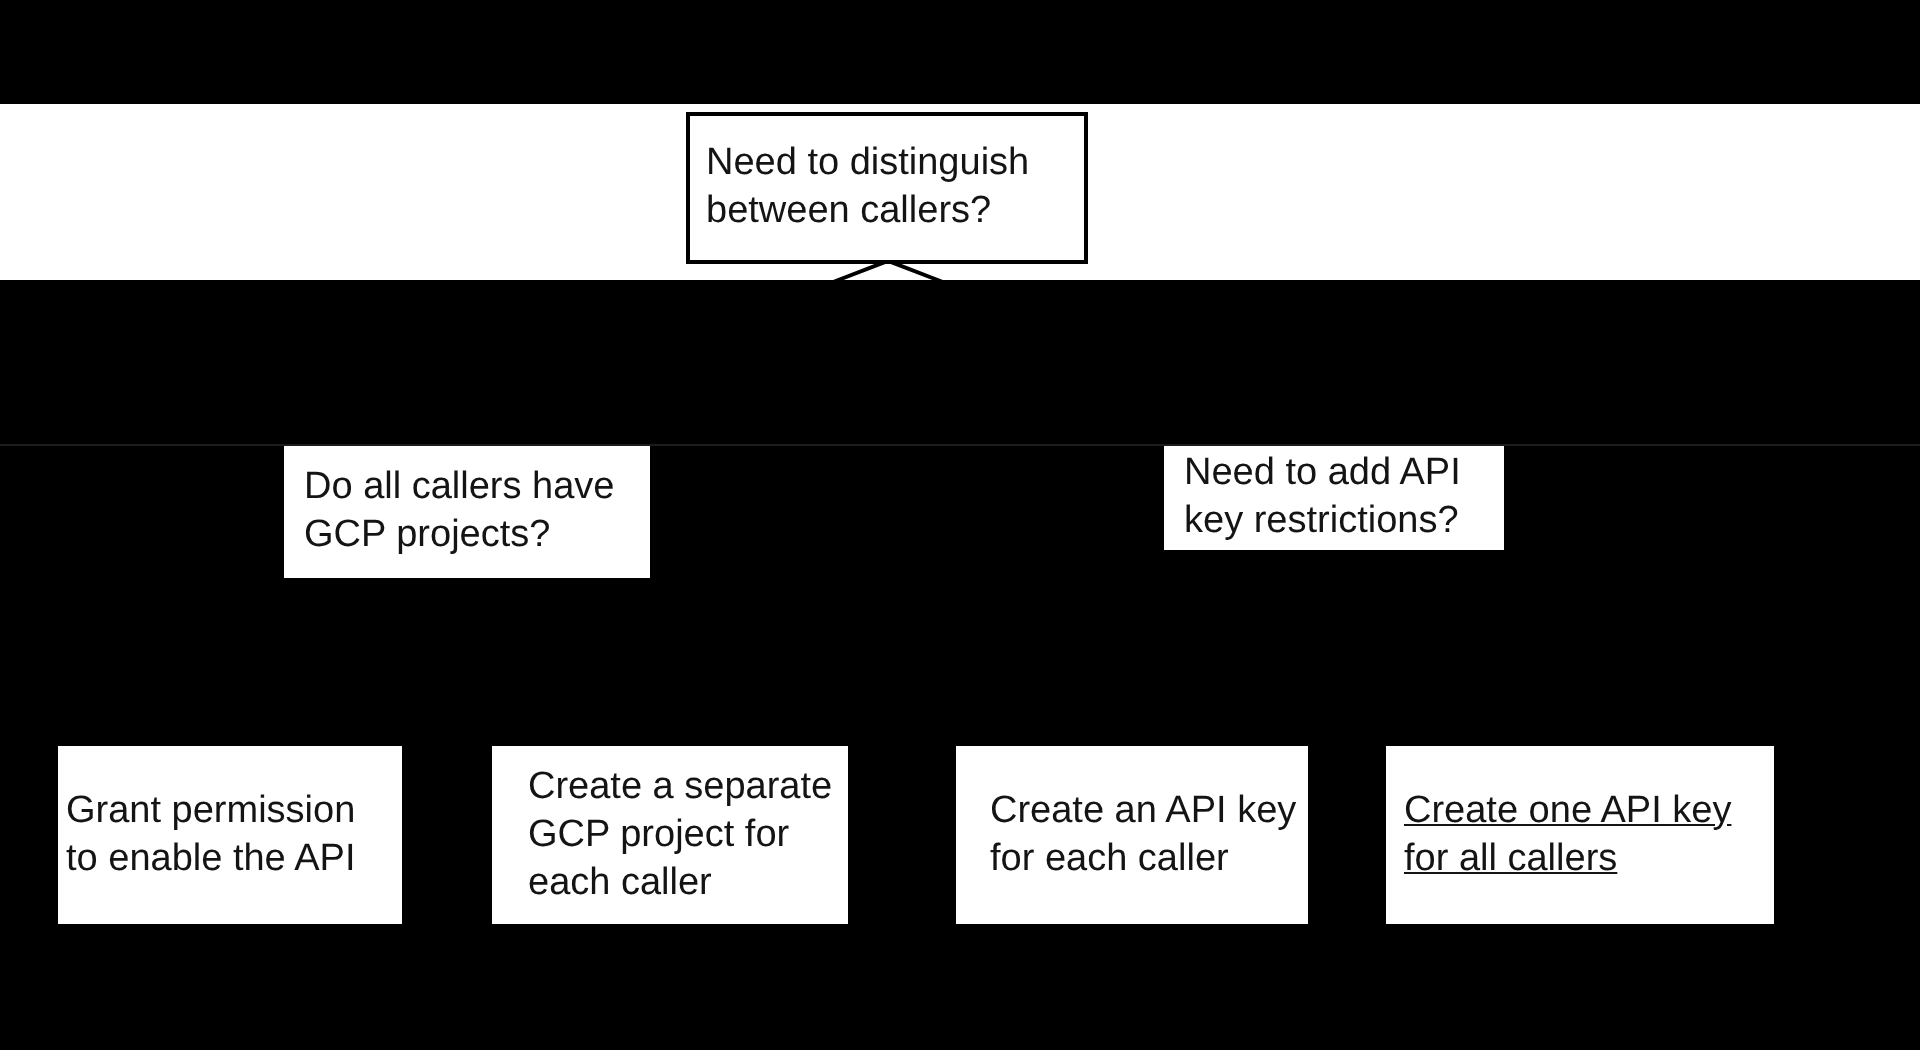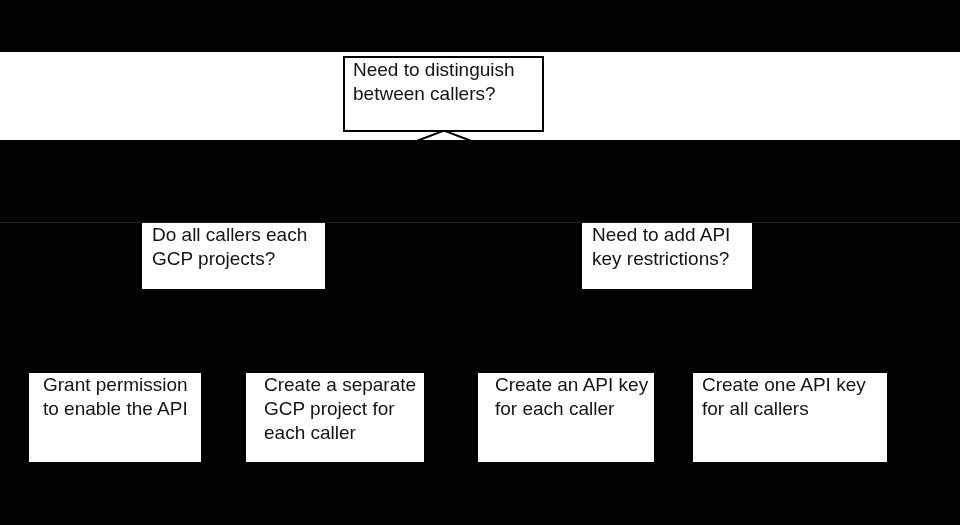--- a/index.html
+++ b/index.html
@@ -33,20 +33,21 @@
   }
   .node {
     position: absolute;
     box-sizing: border-box;
     background: #ffffff;
     color: #141414;
     font-size: 19px;
     line-height: 24px;
     letter-spacing: 0;
     display: flex;
+    align-items: center;
     white-space: pre;
     z-index: 2;
   }
   .node-root {
     left: 343px;
     top: 56px;
     width: 201px;
     height: 76px;
     border: 2px solid #000000;
     padding-left: 8px;
@@ -63,29 +64,29 @@
     left: 142px;
     top: 223px;
     width: 183px;
     height: 66px;
     padding-left: 10px;
   }
   .node-q-right {
     left: 582px;
     top: 223px;
     width: 170px;
-    height: 66px;
+    height: 52px;
     padding-left: 10px;
   }
   .node-o1 {
     left: 29px;
     top: 373px;
     width: 172px;
     height: 89px;
-    padding-left: 14px;
+    padding-left: 4px;
   }
   .node-o2 {
     left: 246px;
     top: 373px;
     width: 178px;
     height: 89px;
     padding-left: 18px;
   }
   .node-o3 {
     left: 478px;
@@ -93,20 +94,21 @@
     width: 176px;
     height: 89px;
     padding-left: 17px;
   }
   .node-o4 {
     left: 693px;
     top: 373px;
     width: 194px;
     height: 89px;
     padding-left: 9px;
+    text-decoration: underline;
   }
 </style>
 </head>
 <body>
 
 <div class="canvas">
 
   <div class="band"></div>
 
   <svg class="connector" viewBox="0 0 64 14" xmlns="http://www.w3.org/2000/svg">
@@ -114,21 +116,21 @@
   </svg>
 
   <div class="node node-root">
     <span>Need to distinguish
 between callers?</span>
   </div>
 
   <div class="seam"></div>
 
   <div class="node node-q-left">
-    <span>Do all callers each
+    <span>Do all callers have
 GCP projects?</span>
   </div>
 
   <div class="node node-q-right">
     <span>Need to add API
 key restrictions?</span>
   </div>
 
   <div class="node node-o1">
     <span>Grant permission

